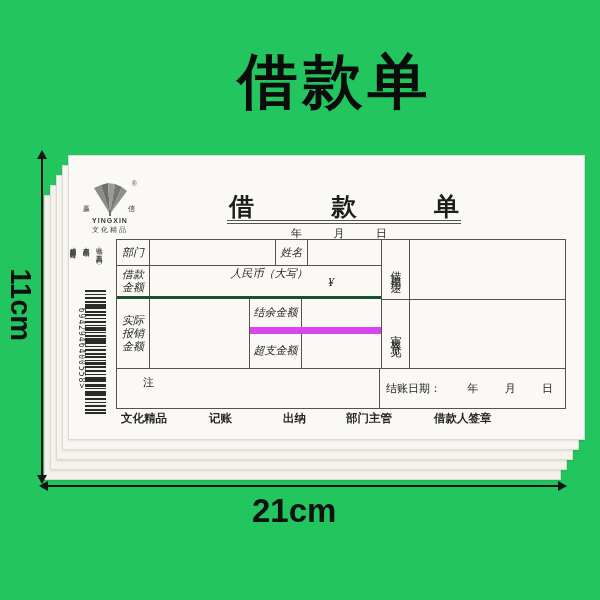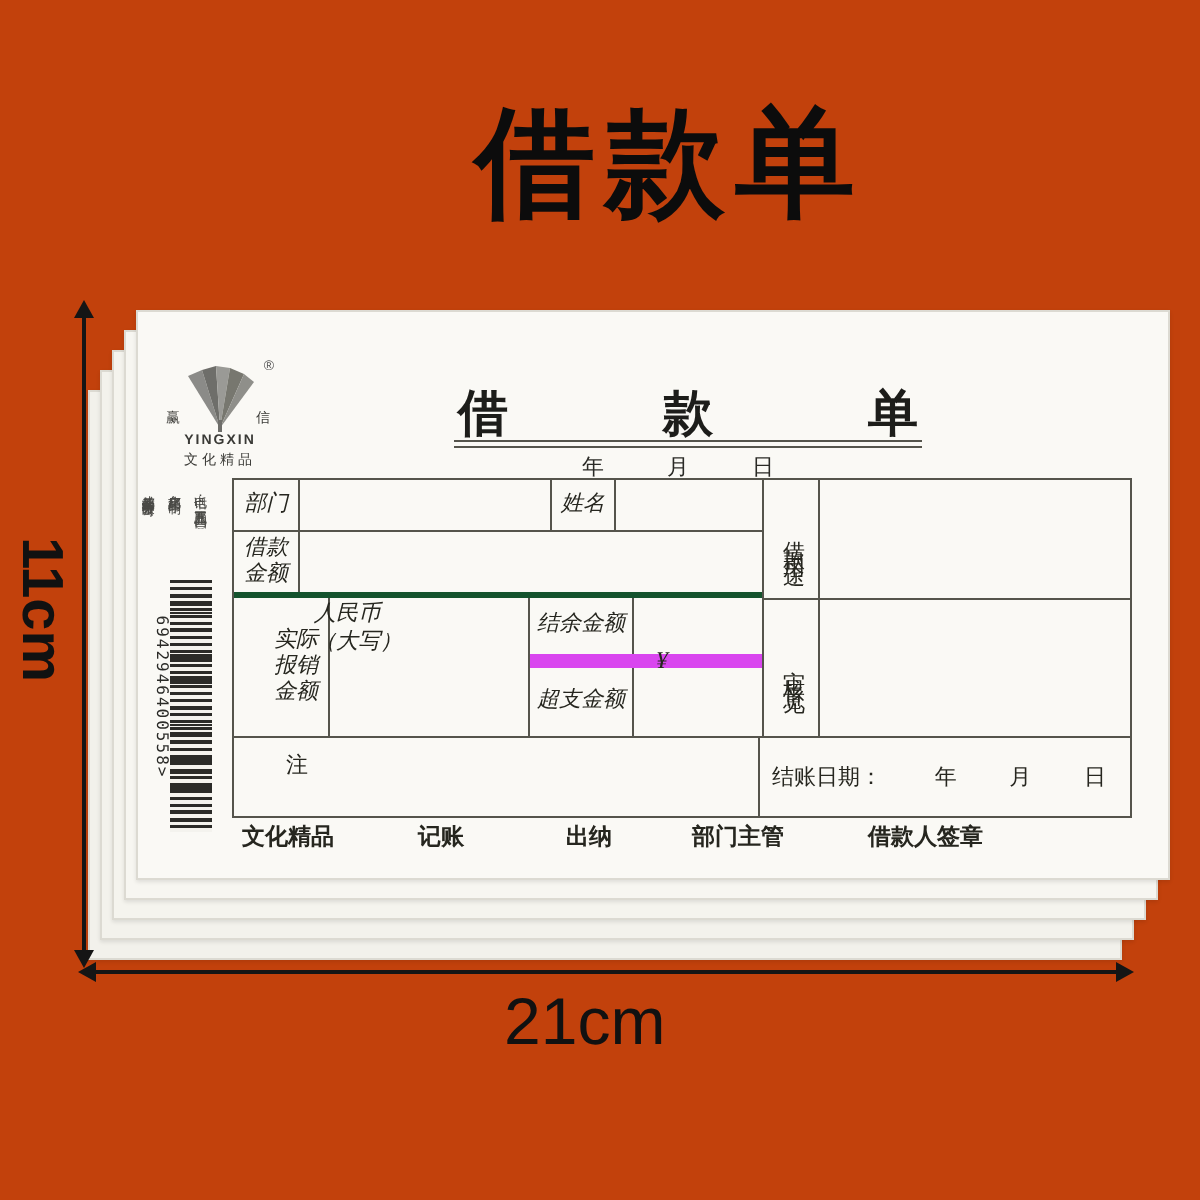--- a/index.html
+++ b/index.html
@@ -1,17 +1,17 @@
 <!DOCTYPE html>
 <html><head>
 <meta charset="utf-8">
 <style>
   * { margin:0; padding:0; box-sizing:border-box; }
   body { background:#ffffff; font-family:"Liberation Sans", sans-serif; }
-  .stage { position:relative; width:600px; height:600px; background:#c2410c; overflow:hidden; }
+  .stage { position:relative; width:600px; height:600px; background:#22c55e; overflow:hidden; }
 
   
   .main-title { position:absolute; left:70px; top:42px; width:530px; text-align:center;
     font-size:60px; font-weight:bold; color:#0c0c0c; letter-spacing:5px;
     font-family:"Liberation Sans", sans-serif; }
 
   
   .sheet { position:absolute; width:517px; height:285px; background:#f6f5f0;
     border:1px solid #dcdad2; box-shadow:0 1px 2px rgba(0,0,0,0.10); }
   .sheet.s5 { left:44px; top:195px; background:#f2f1eb; }
@@ -57,29 +57,29 @@
     font-family:"Liberation Serif", serif; }
 
   
   .form-table { position:absolute; left:47px; top:83px; width:450px; height:170px;
     border:1.5px solid #55544c; display:flex; flex-direction:column;
     font-size:11px; color:#26261f; font-family:"Liberation Serif", serif; }
   .t-top { display:flex; height:128px; }
   .t-left { width:265px; border-right:1px solid #55544c; display:flex; flex-direction:column;font-style:italic; }
   .rowA { height:26px; border-bottom:1px solid #55544c; display:flex; }
   .rowB { height:33px; border-bottom:3px solid #14532d; display:flex; }
-  .rowC { flex:1; display:flex;margin-left:15px; }
+  .rowC { flex:1; display:flex; }
   .cell { display:flex; align-items:center; justify-content:center; }
   .br { border-right:1px solid #55544c; }
   .bb { border-bottom:7px solid #d946ef; }
   .lbl { text-align:center; line-height:1.2; }
   .w33 { width:33px; } .w126 { width:126px; } .w32 { width:32px; } .w100 { width:100px; } .w52 { width:52px; }
   .fill { flex:1; }
-  .rmb-cell { flex:1; position:relative; display:flex; flex-direction:column;
-    justify-content:center; padding-left:7px; line-height:1.3;margin-top:48px; }
+  .rmb-cell { flex:1; position:relative; display:flex; flex-direction:row;
+    justify-content:center; padding-left:7px; line-height:1.3; }
   .yen { position:absolute; left:178px; top:9px; font-size:12px; }
   .subcol { flex:1; display:flex; flex-direction:column; }
   .subrow { display:flex; height:35px; }
   .subrow.last { flex:1; height:auto;justify-content:flex-end; }
   .t-right { flex:1; display:flex; flex-direction:column; }
   .t-right .r1 { height:60px; border-bottom:1px solid #55544c; display:flex; }
   .t-right .r2 { flex:1; display:flex; }
   .vlabel { width:28px; border-right:1px solid #55544c; display:flex; align-items:center;
     justify-content:center; writing-mode:vertical-rl; text-orientation:upright;
     letter-spacing:4px; font-size:11px; }
@@ -98,21 +98,21 @@
   
   .dim-v-line { position:absolute; left:41px; top:158px; width:2px; height:318px; background:#151515; }
   .arrow { position:absolute; width:0; height:0; }
   .arrow.up { left:37px; top:150px; border-left:5px solid transparent; border-right:5px solid transparent; border-bottom:9px solid #151515; }
   .arrow.down { left:37px; top:475px; border-left:5px solid transparent; border-right:5px solid transparent; border-top:9px solid #151515; }
   .dim-h-line { position:absolute; left:48px; top:485px; width:512px; height:2px; background:#151515; }
   .arrow.left { left:39px; top:481px; border-top:5px solid transparent; border-bottom:5px solid transparent; border-right:9px solid #151515; }
   .arrow.right { left:558px; top:481px; border-top:5px solid transparent; border-bottom:5px solid transparent; border-left:9px solid #151515; }
   .label-11 { position:absolute; left:-16px; top:288px; width:72px; text-align:center;
     transform:rotate(90deg); font-size:29px; font-weight:bold; color:#111; }
-  .label-21 { position:absolute; left:252px; top:492px; font-size:33px; font-weight:normal; color:#111; }
+  .label-21 { position:absolute; left:252px; top:492px; font-size:33px; font-weight:bold; color:#111; }
 </style>
 </head>
 <body>
 
 <div class="stage">
 
   <div class="main-title">借款单</div>
 
   <div class="sheet s5"></div>
   <div class="sheet s4"></div>

